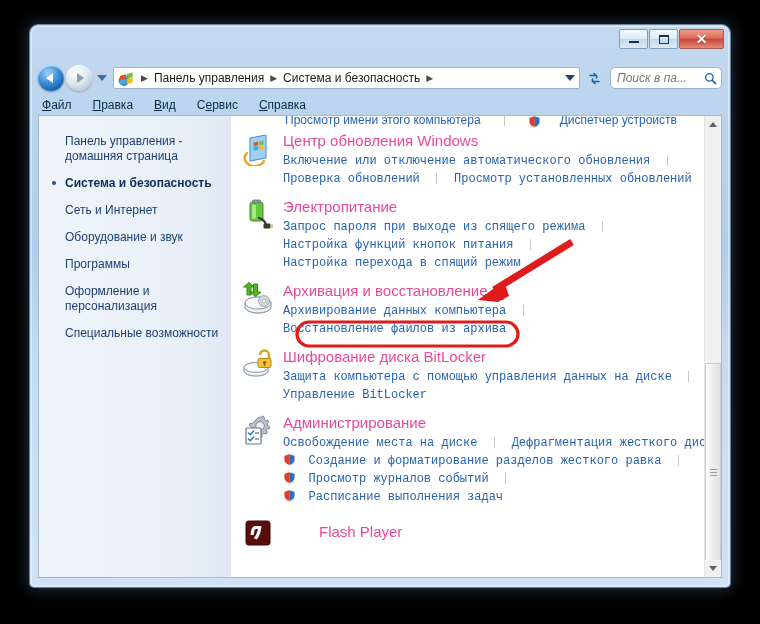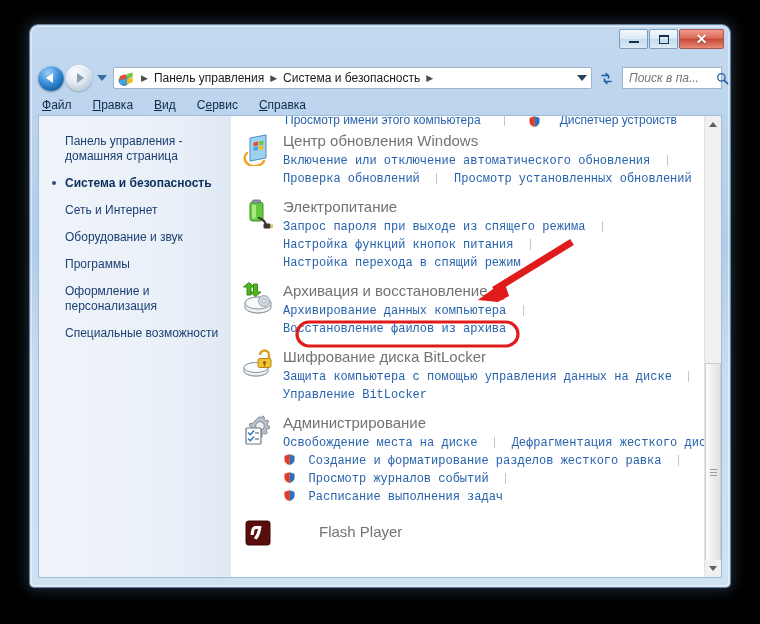--- a/index.html
+++ b/index.html
@@ -160,26 +160,26 @@
   }
   #refresh-btn {
     width: 24px; height: 22px;
     margin-left: 2px;
     display: flex; align-items: center; justify-content: center;
     flex: 0 0 auto;
     color: #1c5fa8;
     font-size: 13px;
   }
   #searchbox {
-    width: 100px;
+    width: 112px;
     height: 22px;
     margin: 0 8px 0 4px;
     background: #ffffff;
     border: 1px solid #9cb4cc;
-    border-radius: 0;
+    border-radius: 5px;
     display: flex;
     align-items: center;
     padding: 0 4px;
     box-sizing: border-box;
     flex: 0 0 auto;
   }
   #search-input {
     border: none;
     outline: none;
     font-family: "Liberation Sans", sans-serif;
@@ -295,21 +295,21 @@
   .cat-icon {
     width: 34px;
     height: 34px;
     flex: 0 0 auto;
     margin: 2px 8px 0 4px;
     position: relative;
   }
   .cat-body { flex: 1 1 auto; min-width: 0; }
   .cat-title {
     font-size: 15px;
-    color: #737373;
+    color: #ec4899;
     line-height: 21px;
     margin-bottom: 1px;
     display: inline-block;
   }
   .cat-links {
     line-height: 17px;
     font-family: Liberation Mono, monospace;
   }
   .sublink {
     font-size: 12px;

